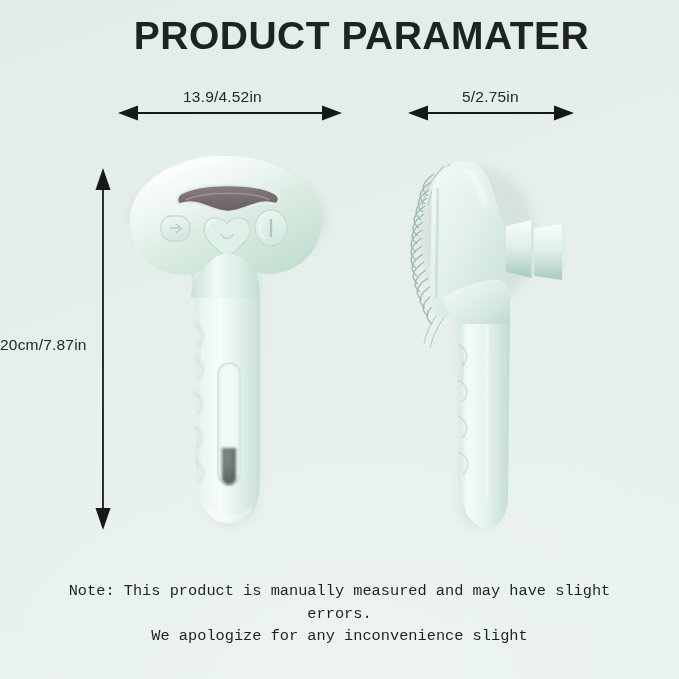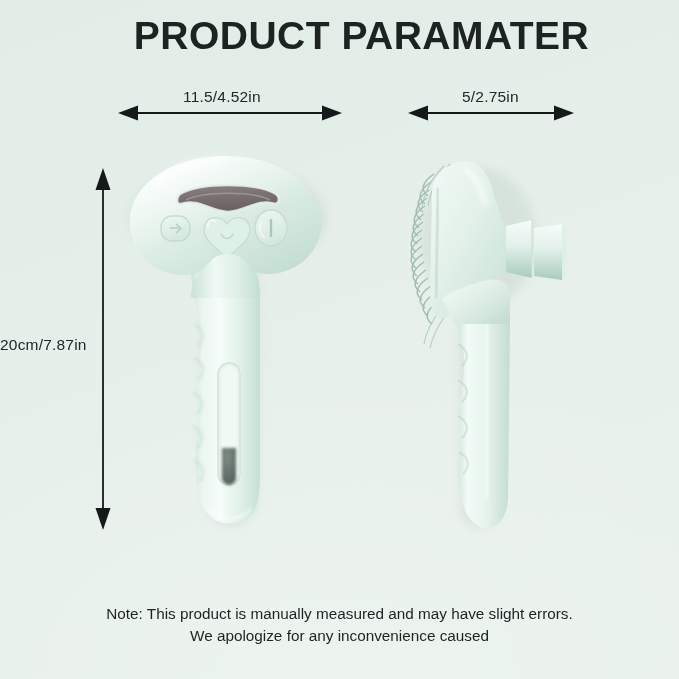--- a/index.html
+++ b/index.html
@@ -61,21 +61,21 @@
   
   #note {
     position: absolute;
     left: 0; right: 0;
     bottom: 32px;
     text-align: center;
     font-size: 15.3px;
     line-height: 1.45;
     color: #1d2321;
   }
-  #note div { padding: 0 32px; }
+  #note div { padding: 0 32px; font-family: Liberation Mono, monospace; }
 </style>
 </head>
 <body>
 
 <div id="stage">
 
   <div id="title">PRODUCT PARAMATER</div>
 
   <svg id="product-front" class="product" width="230" height="400" viewBox="0 0 230 400">
     <defs>
@@ -308,21 +308,21 @@
       <path d="M136,80 L164,76 L164,132 L136,128 Z" fill="url(#nozzleGrad)"></path>
       <path d="M134,72 L134,130" stroke="#cfe5da" stroke-width="1.4" fill="none"></path>
       <path d="M164,76 C170,82 170,126 164,132" fill="#dcefe6" opacity="0.9"></path>
       <path d="M112,80 L112,122" stroke="#ffffff" stroke-width="3" opacity="0.5" filter="url(#blurS1)"></path>
       <path d="M142,82 L142,126" stroke="#ffffff" stroke-width="3" opacity="0.45" filter="url(#blurS1)"></path>
     </g>
 
     <path d="M44,150 C56,142 72,136 90,132 C104,130 112,134 112,150 L112,176 L56,176 Z" fill="url(#sideHeadGrad)" opacity="0.98"></path>
   </svg>
 
-  <div id="dim-width-left-label" class="dim-label">11.5/4.52in</div>
+  <div id="dim-width-left-label" class="dim-label">13.9/4.52in</div>
   <svg id="arrow-width-left" class="arrow-svg" width="224" height="22" viewBox="0 0 224 22">
     <line x1="12" y1="11" x2="212" y2="11" stroke="#15191a" stroke-width="1.8"></line>
     <polygon points="0,11 20,3.5 20,18.5" fill="#15191a"></polygon>
     <polygon points="224,11 204,3.5 204,18.5" fill="#15191a"></polygon>
   </svg>
 
   <div id="dim-width-right-label" class="dim-label">5/2.75in</div>
   <svg id="arrow-width-right" class="arrow-svg" width="166" height="22" viewBox="0 0 166 22">
     <line x1="12" y1="11" x2="154" y2="11" stroke="#15191a" stroke-width="1.8"></line>
     <polygon points="0,11 20,3.5 20,18.5" fill="#15191a"></polygon>
@@ -331,16 +331,16 @@
 
   <div id="dim-height-label" class="dim-label">20cm/7.87in</div>
   <svg id="arrow-height" class="arrow-svg" width="22" height="362" viewBox="0 0 22 362">
     <line x1="11" y1="12" x2="11" y2="350" stroke="#15191a" stroke-width="1.8"></line>
     <polygon points="11,0 3.5,22 18.5,22" fill="#15191a"></polygon>
     <polygon points="11,362 3.5,340 18.5,340" fill="#15191a"></polygon>
   </svg>
 
   <div id="note">
     <div>Note: This product is manually measured and may have slight errors.</div>
-    <div>We apologize for any inconvenience caused</div>
+    <div>We apologize for any inconvenience slight</div>
   </div>
 
 </div>
 
 </body></html>

